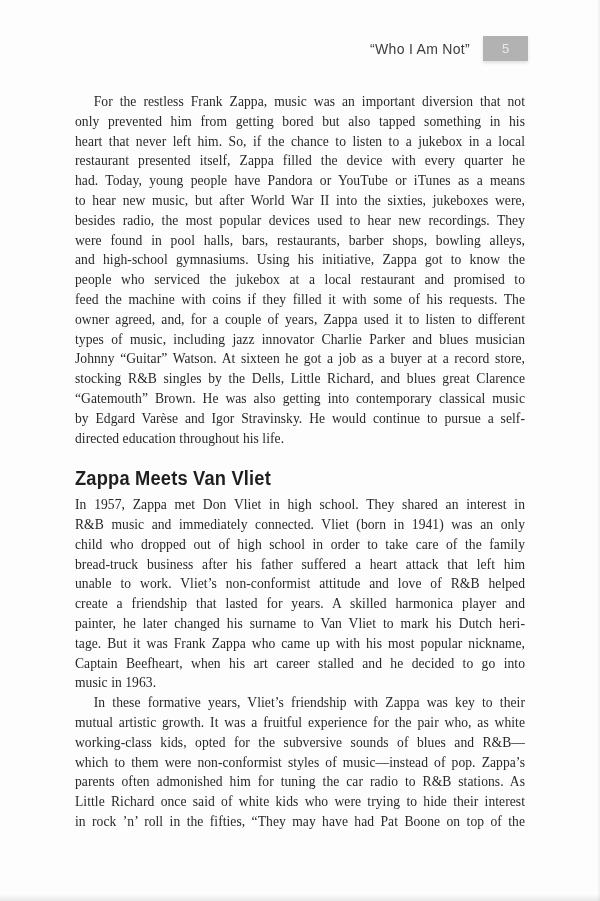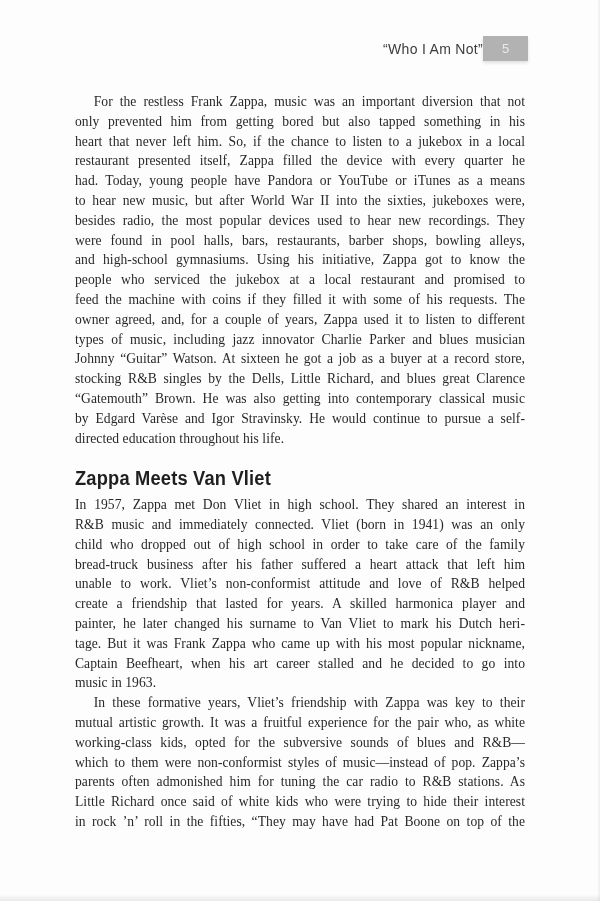--- a/index.html
+++ b/index.html
@@ -16,21 +16,21 @@
   .bottom-edge {
     position: absolute; left: 0; bottom: 0; width: 100%; height: 7px;
     background: linear-gradient(to bottom, rgba(0,0,0,0) 0%, rgba(0,0,0,0.08) 100%);
   }
   .right-edge {
     position: absolute; top: 0; right: 0; width: 3px; height: 100%;
     background: linear-gradient(to right, rgba(0,0,0,0) 0%, rgba(0,0,0,0.06) 100%);
   }
   .header {
     position: absolute; top: 36px; right: 72px;
-    display: flex; align-items: center; 
+    display: flex; align-items: center; gap: 13px;
     font-family: "Liberation Sans", sans-serif;
   }
   .running-title {
     font-size: 14px;
     letter-spacing: 0.3px;
     color: #3c3c3c;
   }
   .pagenum-box {
     width: 45px; height: 25px;
     display: flex; align-items: center; justify-content: center;

